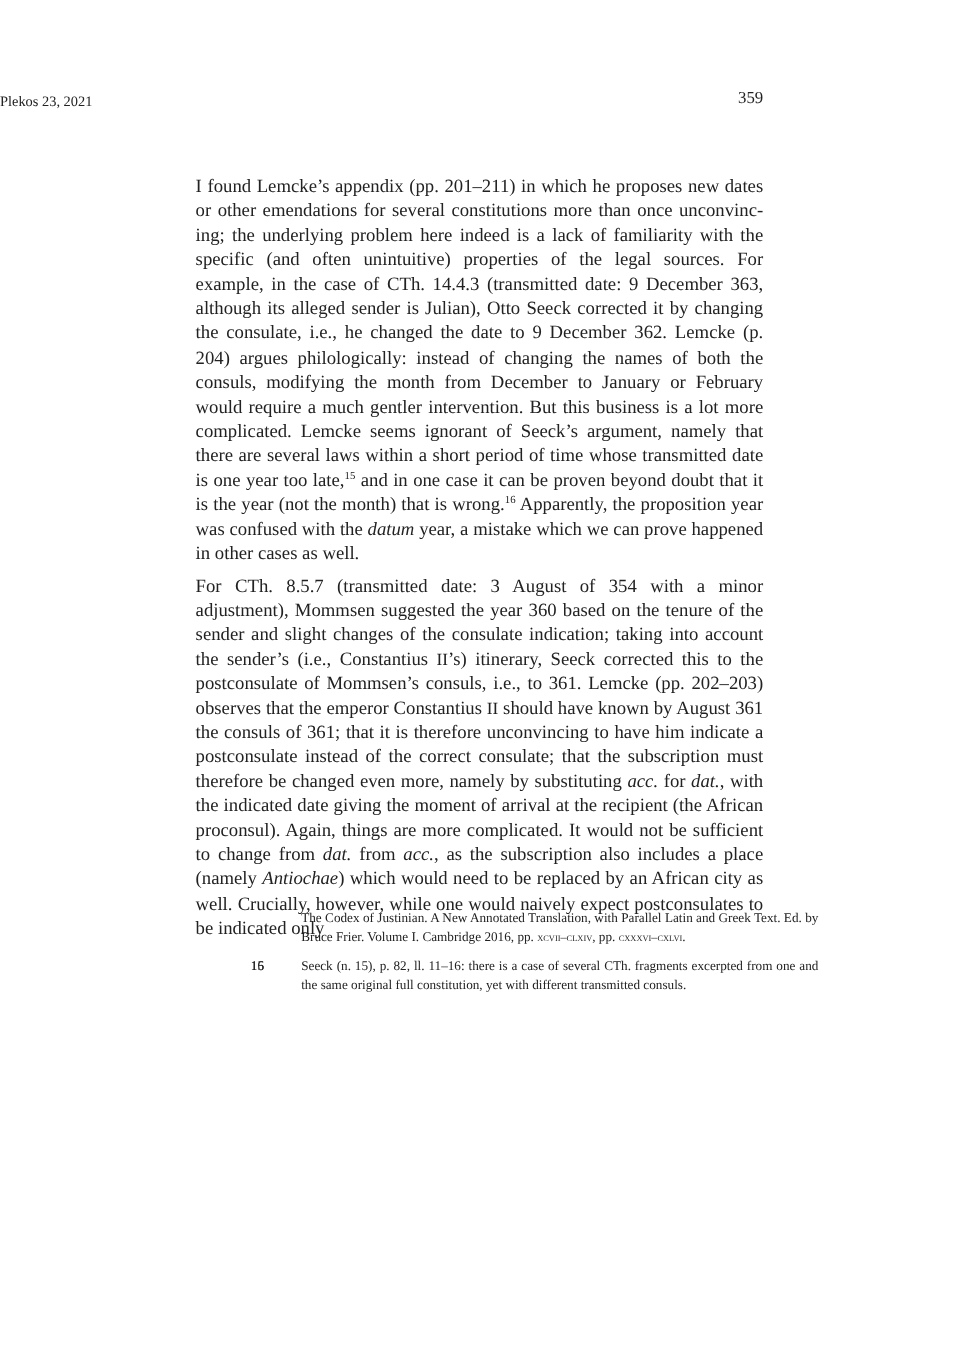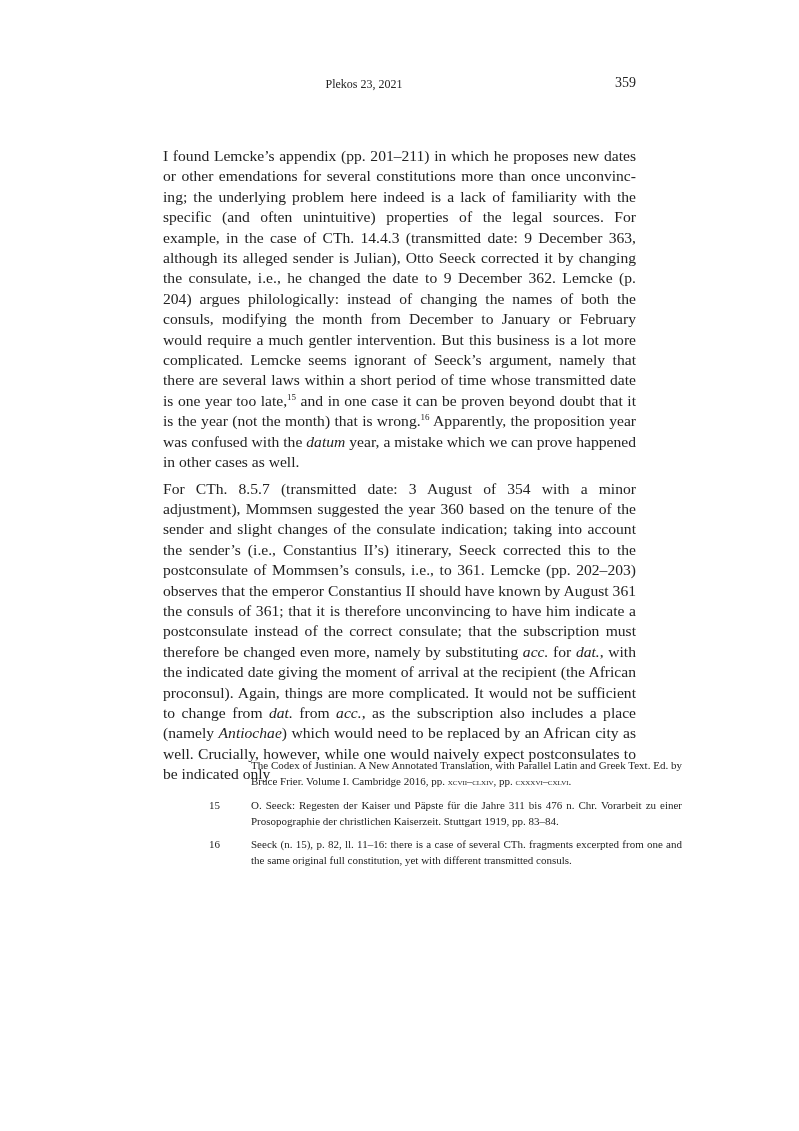--- a/index.html
+++ b/index.html
@@ -1,19 +1,19 @@
 <!DOCTYPE html>
 <html><head>
   <meta charset="utf-8">
   <style>
     html, body { margin: 0; padding: 0; background: #ffffff; }
     body { width: 799px; height: 1131px; position: relative; overflow: hidden;
       font-family: "Liberation Serif", "DejaVu Serif", serif; color: #222; }
     .running-head { position: absolute; top: 75px; left: 0; width: 799px; height: 20px; font-size: 12px; }
-    .running-head .journal { position: absolute; left: 0; width: 728px; text-align: center; top: 2px; }
+    .running-head .journal { position: absolute; left: 0; width: 728px; text-align: left; top: 2px; }
     .running-head .pageno { position: absolute; right: 163px; top: 0px; font-size: 14px; }
     .body-text { position: absolute; left: 163px; top: 146px; width: 473px; font-size: 15.6px;
       line-height: 20.4px; text-align: justify; hyphens: manual; }
     .body-text p { margin: 0; }
     .body-text p + p { margin-top: 6px; }
     .sc { font-variant: small-caps; font-size: 0.92em; }
     sup { font-size: 9px; line-height: 0; vertical-align: 6px; }
     .footnotes { position: absolute; left: 163px; top: 757px; width: 473px; font-size: 11px;
       line-height: 16.4px; text-align: justify; margin-left: 46px; }
     .fn { position: relative; padding-left: 42px; margin-bottom: 6px; }
@@ -32,19 +32,18 @@
   <p><span>For CTh. 8.5.7 (transmitted date: 3 August of 354 with a minor adjustment), Mommsen suggested the year 360 based on the tenure of the sender and slight changes of the consulate indication; taking into account the sender’s (i.e., Constantius </span><span class="sc">II</span><span>’s) itinerary, Seeck corrected this to the postconsulate of Mommsen’s consuls, i.e., to 361. Lemcke (pp. 202–203) observes that the emperor Constantius </span><span class="sc">II</span><span> should have known by August 361 the consuls of 361; that it is therefore unconvincing to have him indicate a postconsulate instead of the correct consulate; that the subscription must therefore be changed even more, namely by substituting </span><i>acc.</i><span> for </span><i>dat.</i><span>, with the indicated date giving the moment of arrival at the recipient (the African proconsul). Again, things are more complicated. It would not be sufficient to change from </span><i>dat.</i><span> from </span><i>acc.</i><span>, as the subscription also includes a place (namely </span><i>Anti­ochae</i><span>) which would need to be replaced by an African city as well. Crucially, however, while one would naively expect postconsulates to be indicated only</span></p>
 </div>
 
 <div class="footnotes">
   <div class="fn">
     <span class="num"></span>
     <span>The Codex of Justinian. A New Annotated Translation, with Parallel Latin and Greek Text. Ed. by Bruce Frier. Volume I. Cambridge 2016, pp. </span><span class="sc">xcvii–clxiv</span><span>, pp. </span><span class="sc">cxxxvi–cxlvi</span><span>.</span>
   </div>
   <div class="fn">
     <span class="num">15</span>
-    <span>O. Seeck: Regesten der Kaiser und Päpste für die Jahre 311 bis 476 n. Chr. Vorarbeit zu einer Prosopographie der christlichen Kaiserzeit. Stuttgart 1919, pp. 83–84.</span>
   </div>
   <div class="fn">
     <span class="num">16</span>
     <span>Seeck (n. 15), p. 82, ll. 11–16: there is a case of several CTh. fragments excerpted from one and the same original full constitution, yet with different transmitted con­suls.</span>
   </div>
 </div>
 
 </body></html>

